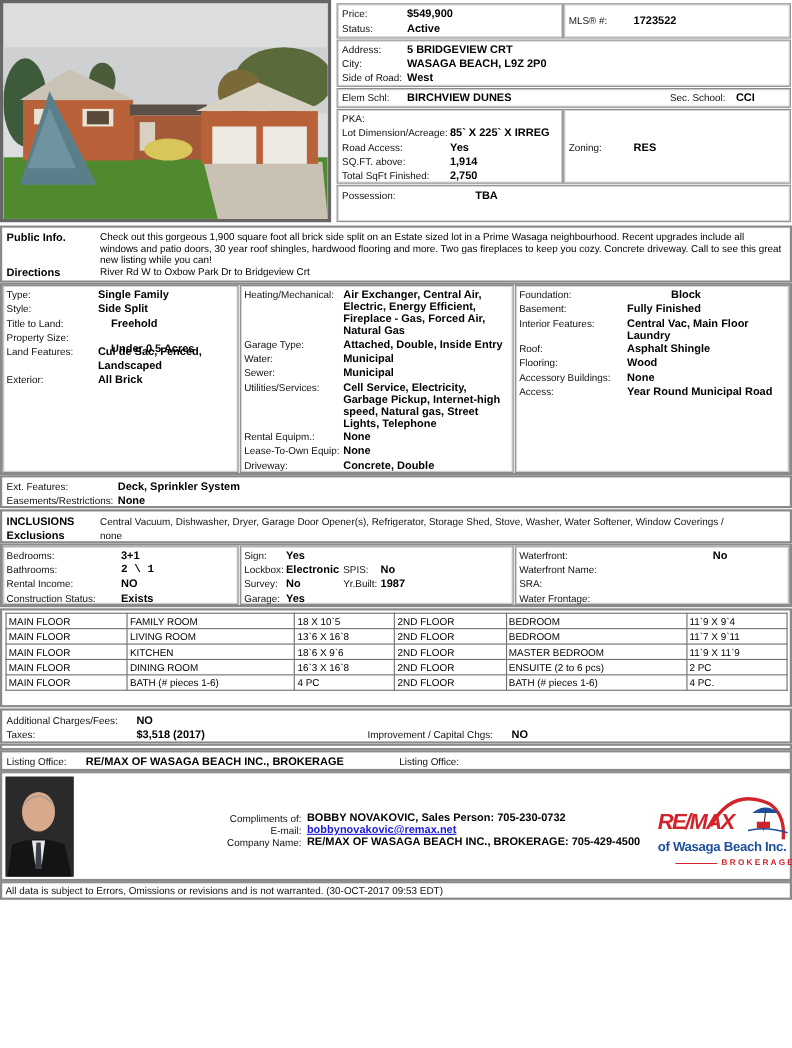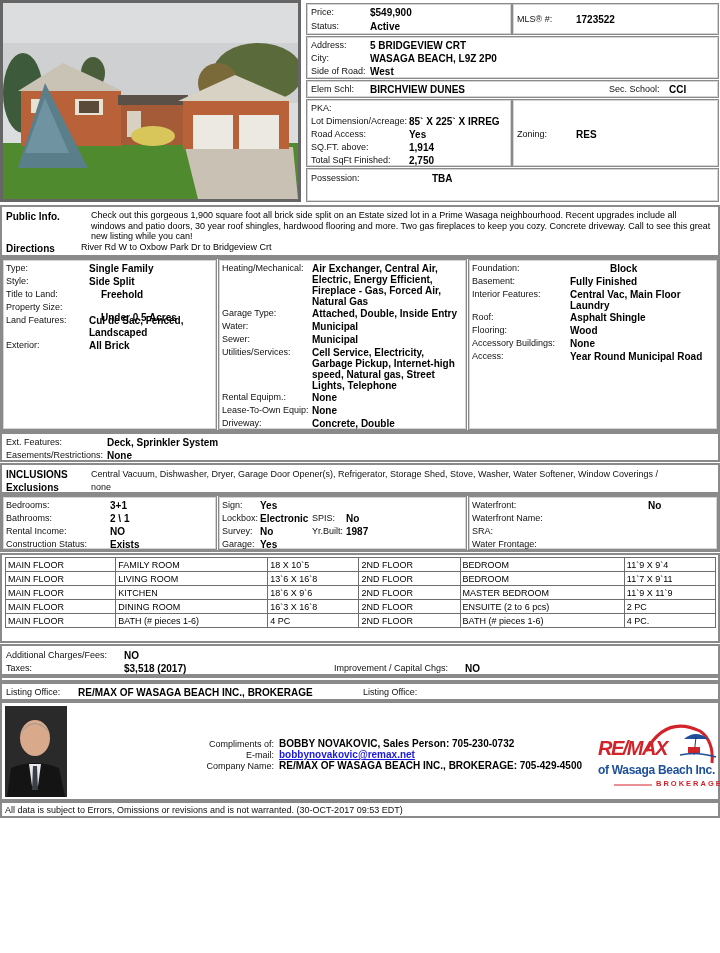--- a/index.html
+++ b/index.html
@@ -99,21 +99,21 @@
 
 <div class="box inner" style="left:306px;top:168px;width:413px;height:34px;">
   <span class="abs lbl" style="left:4px;top:4px;">Possession:</span>
   <span class="abs val" style="left:125px;top:4px;">TBA</span>
 </div>
 
 <div class="box" style="left:0;top:205px;width:720px;height:52px;">
   <span class="abs" style="left:4px;top:4px;font-weight:bold;font-size:10px;">Public Info.</span>
   <span class="abs" style="left:89px;top:3px;width:620px;font-size:9px;line-height:10.5px;">Check out this gorgeous 1,900 square foot all brick side split on an Estate sized lot in a Prime Wasaga neighbourhood. Recent upgrades include all windows and patio doors, 30 year roof shingles, hardwood flooring and more. Two gas fireplaces to keep you cozy. Concrete driveway. Call to see this great new listing while you can!</span>
   <span class="abs" style="left:4px;top:36px;font-weight:bold;font-size:10px;">Directions</span>
-  <span class="abs" style="left:79px;top:35px;font-size:9px;">River Rd W to Oxbow Park Dr to Bridgeview Crt</span>
+  <span class="abs" style="left:89px;top:35px;font-size:9px;">River Rd W to Oxbow Park Dr to Bridgeview Crt</span>
 </div>
 
 <div class="box" style="left:0;top:257px;width:720px;height:175px;"></div>
 <div class="box inner" style="left:2px;top:259px;width:215px;height:171px;">
   <div class="row" style="left:3px;top:3px;">
       <span class="abs lbl">Type:</span>
       <span class="abs val" style="left:83px;width:120px;">Single Family</span>
     </div>
   <div class="row" style="left:3px;top:16px;">
       <span class="abs lbl">Style:</span>
@@ -213,21 +213,21 @@
   <span class="abs lbl" style="left:89px;top:4px;">Central Vacuum, Dishwasher, Dryer, Garage Door Opener(s), Refrigerator, Storage Shed, Stove, Washer, Water Softener, Window Coverings /</span>
   <span class="abs" style="left:4px;top:17px;font-weight:bold;font-size:10px;">Exclusions</span>
   <span class="abs lbl" style="left:89px;top:17px;">none</span>
 </div>
 
 <div class="box" style="left:0;top:494px;width:720px;height:58px;"></div>
 <div class="box inner" style="left:2px;top:496px;width:215px;height:54px;">
   <span class="abs lbl" style="left:3px;top:3px;">Bedrooms:</span>
   <span class="abs val" style="left:107px;top:3px;">3+1</span>
   <span class="abs lbl" style="left:3px;top:16px;">Bathrooms:</span>
-  <span class="abs val" style="left:107px;top:16px;">2 \ 1</span>
+  <span class="abs val" style="left:107px;top:16px;font-family:Liberation Mono, monospace;">2 \ 1</span>
   <span class="abs lbl" style="left:3px;top:29px;">Rental Income:</span>
   <span class="abs val" style="left:107px;top:29px;">NO</span>
   <span class="abs lbl" style="left:3px;top:42px;">Construction Status:</span>
   <span class="abs val" style="left:107px;top:42px;">Exists</span>
 </div>
 <div class="box inner" style="left:218px;top:496px;width:249px;height:54px;">
   <span class="abs lbl" style="left:3px;top:3px;">Sign:</span>
   <span class="abs val" style="left:41px;top:3px;">Yes</span>
   <span class="abs lbl" style="left:3px;top:16px;">Lockbox:</span>
   <span class="abs val" style="left:41px;top:16px;">Electronic</span>

